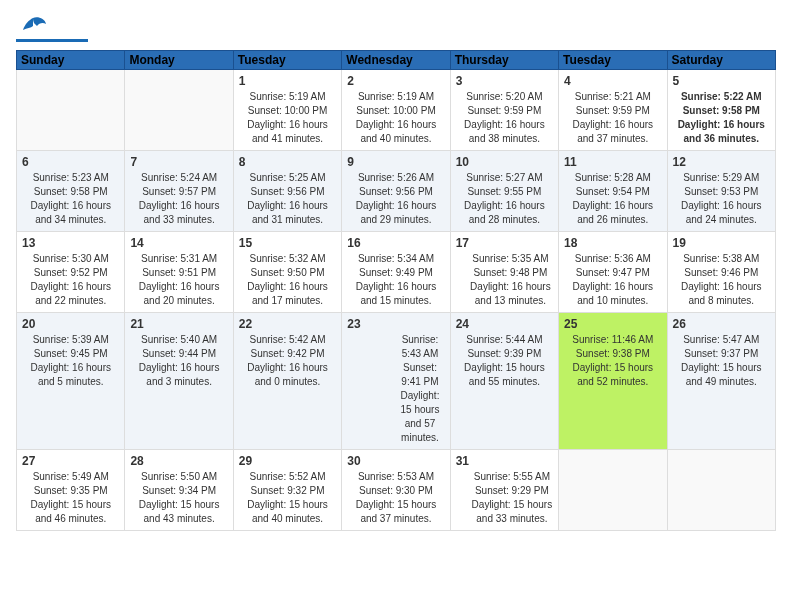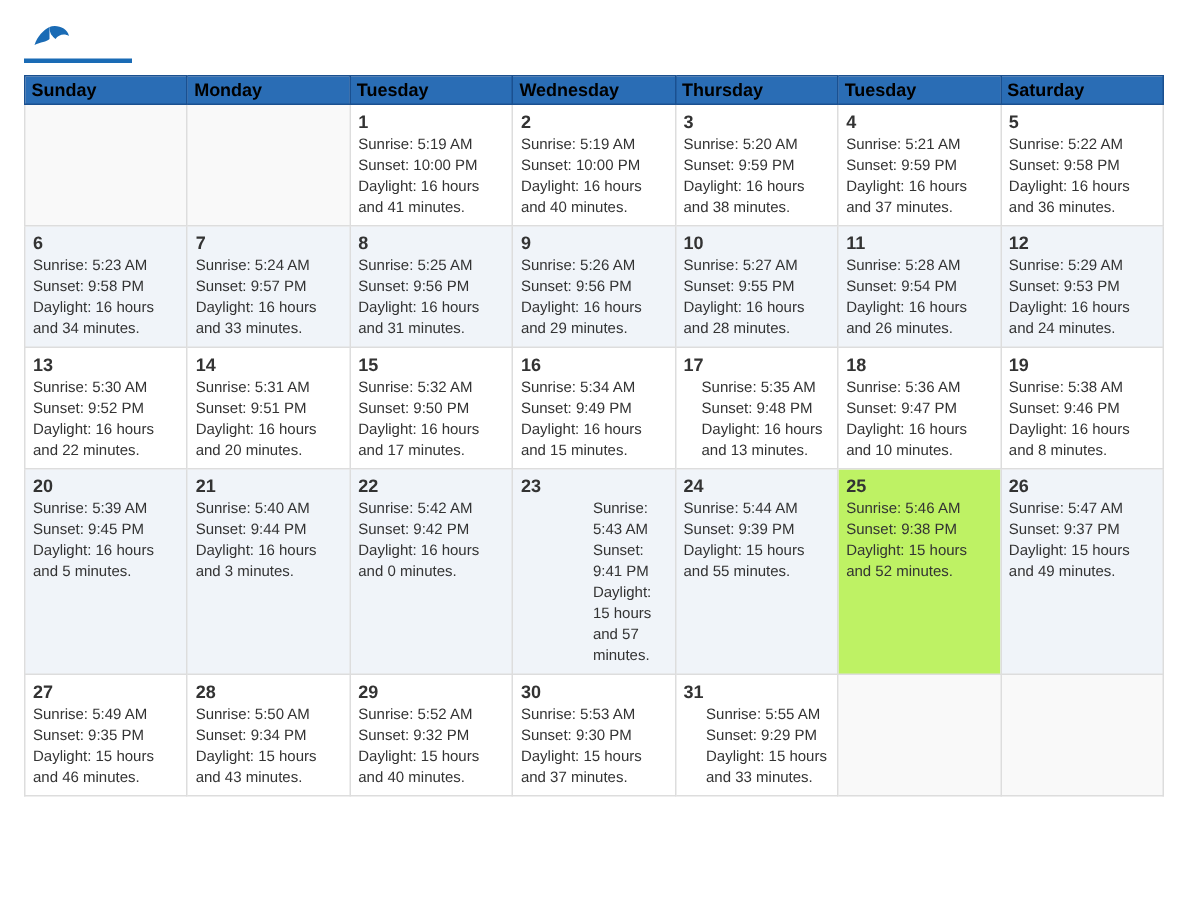--- a/index.html
+++ b/index.html
@@ -60,20 +60,21 @@
     }
     .day-num {
       font-size: 12px;
       font-weight: bold;
       margin-bottom: 2px;
     }
     .day-detail {
       font-size: 10px;
       line-height: 1.4;
       color: #333;
+      text-align: center;
     }
     .empty-cell {
       background: #f9f9f9 !important;
     }
     .logo-wrapper {
       display: flex;
       align-items: center;
     }
     .general-text {
       font-size: 17px;
@@ -147,21 +148,21 @@
         </td>
         <td style="background: rgb(255, 255, 255);">
           <div class="day-num">4</div>
           <div class="day-detail" style="white-space: pre-line;">Sunrise: 5:21 AM
 Sunset: 9:59 PM
 Daylight: 16 hours
 and 37 minutes.</div>
         </td>
         <td style="background: rgb(255, 255, 255);">
           <div class="day-num">5</div>
-          <div class="day-detail" style="white-space: pre-line;">Sunrise: 5:22 AM
+          <div class="day-detail" style="white-space: pre-line; font-weight: bold;">Sunrise: 5:22 AM
 Sunset: 9:58 PM
 Daylight: 16 hours
 and 36 minutes.</div>
         </td>
       </tr>
       <tr>
         <td style="background: rgb(240, 244, 249);">
           <div class="day-num">6</div>
           <div class="day-detail" style="white-space: pre-line;">Sunrise: 5:23 AM
 Sunset: 9:58 PM
@@ -293,21 +294,21 @@
         </td>
         <td style="background: rgb(240, 244, 249);">
           <div class="day-num">24</div>
           <div class="day-detail" style="white-space: pre-line;">Sunrise: 5:44 AM
 Sunset: 9:39 PM
 Daylight: 15 hours
 and 55 minutes.</div>
         </td>
         <td style="background: #bef264;">
           <div class="day-num">25</div>
-          <div class="day-detail" style="white-space: pre-line;">Sunrise: 5:46 AM
+          <div class="day-detail" style="white-space: pre-line;">Sunrise: 11:46 AM
 Sunset: 9:38 PM
 Daylight: 15 hours
 and 52 minutes.</div>
         </td>
         <td style="background: rgb(240, 244, 249);">
           <div class="day-num">26</div>
           <div class="day-detail" style="white-space: pre-line;">Sunrise: 5:47 AM
 Sunset: 9:37 PM
 Daylight: 15 hours
 and 49 minutes.</div>

